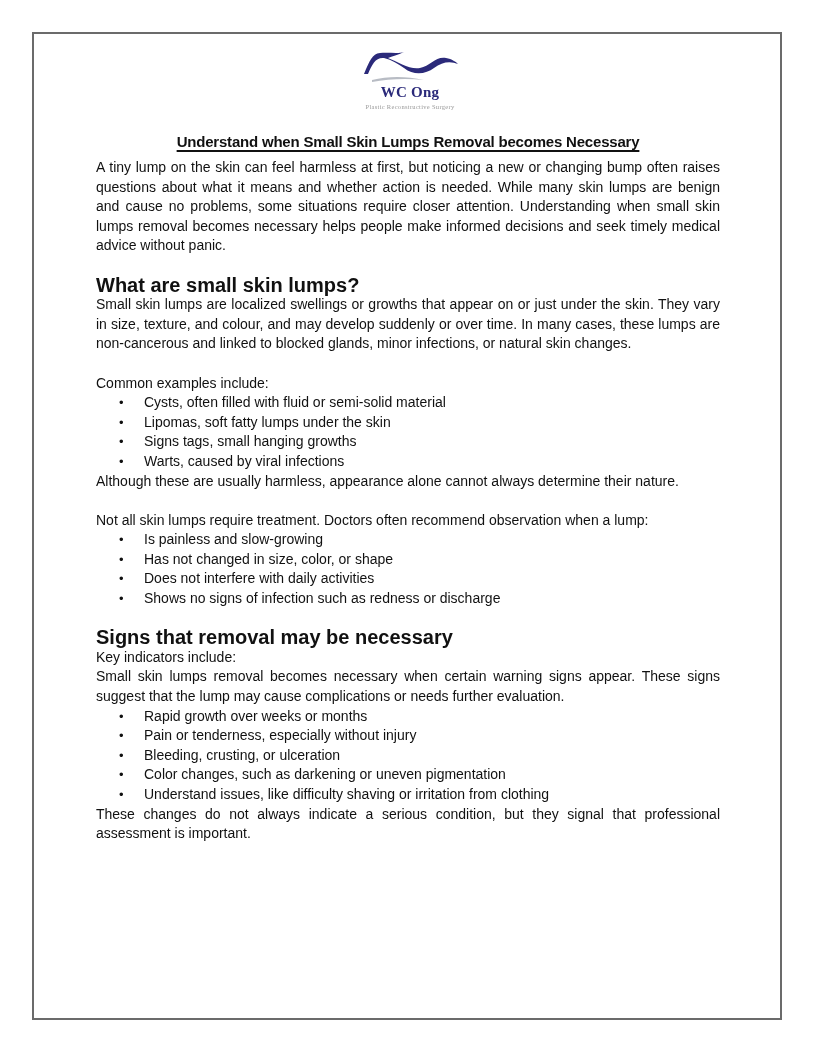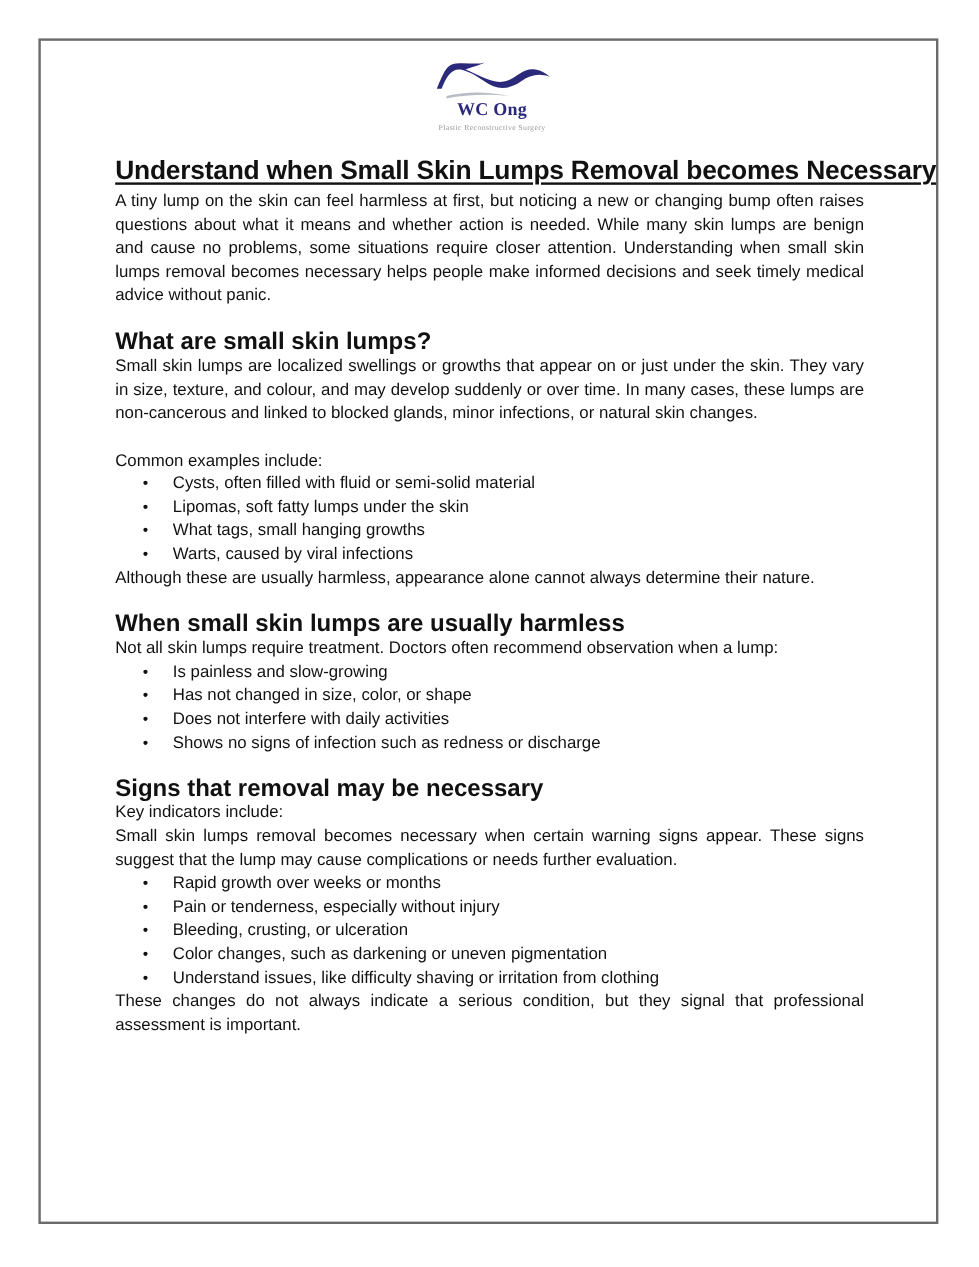--- a/index.html
+++ b/index.html
@@ -13,21 +13,21 @@
   .logo-name {
     position: absolute; left: 0; width: 140px; top: 40px; text-align: center;
     font-family: "Liberation Serif", serif; font-weight: bold; font-size: 15px; color: #2b2a7a; letter-spacing: 0.2px;
   }
   .logo-sub {
     position: absolute; left: 0; width: 140px; top: 59px; text-align: center;
     font-family: "Liberation Serif", serif; font-size: 6.5px; color: #9a9a9a; letter-spacing: 0.3px;
   }
   .content { position: absolute; left: 96px; top: 130px; width: 624px; font-size: 14px; line-height: 19.6px; }
   .title {
-    text-align: center; font-weight: bold; font-size: 22px; line-height: 24px;
+    text-align: center; font-weight: bold; font-size: 15px; line-height: 24px;
     text-decoration: underline; text-decoration-thickness: 1.5px; text-underline-offset: 3px;
     margin: 0 0 4px 0; letter-spacing: -0.2px; white-space: nowrap;
   }
   p { margin: 0; text-align: justify; }
   .gap { height: 19.6px; }
   h3 { margin: 0; font-size: 20px; font-weight: bold; line-height: 19.6px; }
   ul { margin: 0; padding: 0; list-style: none; }
   li { position: relative; padding-left: 48px; line-height: 19.6px; }
   li .bullet { position: absolute; left: 23px; top: 0; font-size: 13px; }
   b { font-weight: normal; }
@@ -51,27 +51,26 @@
   <p>A tiny lump on the skin can feel harmless at first, but noticing a new or changing bump often raises questions about what it means and whether action is needed. While many skin lumps are benign and cause no problems, some situations require closer attention. Understanding when small skin lumps removal becomes necessary helps people make informed decisions and seek timely medical advice without panic.</p>
   <div class="gap"></div>
 
   <h3>What are small skin lumps?</h3>
   <p>Small skin lumps are localized swellings or growths that appear on or just under the skin. They vary in size, texture, and colour, and may develop suddenly or over time. In many cases, these lumps are non-cancerous and linked to blocked glands, minor infections, or natural skin changes.</p>
   <div class="gap"></div>
   <p>Common examples include:</p>
   <ul>
     <li><span class="bullet">•</span><b>Cysts</b><span>, often filled with fluid or semi-solid material</span></li>
     <li><span class="bullet">•</span><b>Lipomas</b><span>, soft fatty lumps under the skin</span></li>
-    <li><span class="bullet">•</span><b>What tags</b><span>, small hanging growths</span></li>
+    <li><span class="bullet">•</span><b>Signs tags</b><span>, small hanging growths</span></li>
     <li><span class="bullet">•</span><b>Warts</b><span>, caused by viral infections</span></li>
   </ul>
   <p>Although these are usually harmless, appearance alone cannot always determine their nature.</p>
   <div class="gap"></div>
 
-  <h3>When small skin lumps are usually harmless</h3>
   <p>Not all skin lumps require treatment. Doctors often recommend observation when a lump:</p>
   <ul>
     <li><span class="bullet">•</span><span>Is painless and slow-growing</span></li>
     <li><span class="bullet">•</span><span>Has not changed in size, color, or shape</span></li>
     <li><span class="bullet">•</span><span>Does not interfere with daily activities</span></li>
     <li><span class="bullet">•</span><span>Shows no signs of infection such as redness or discharge</span></li>
   </ul>
   <div class="gap"></div>
 
   <h3>Signs that removal may be necessary</h3>

